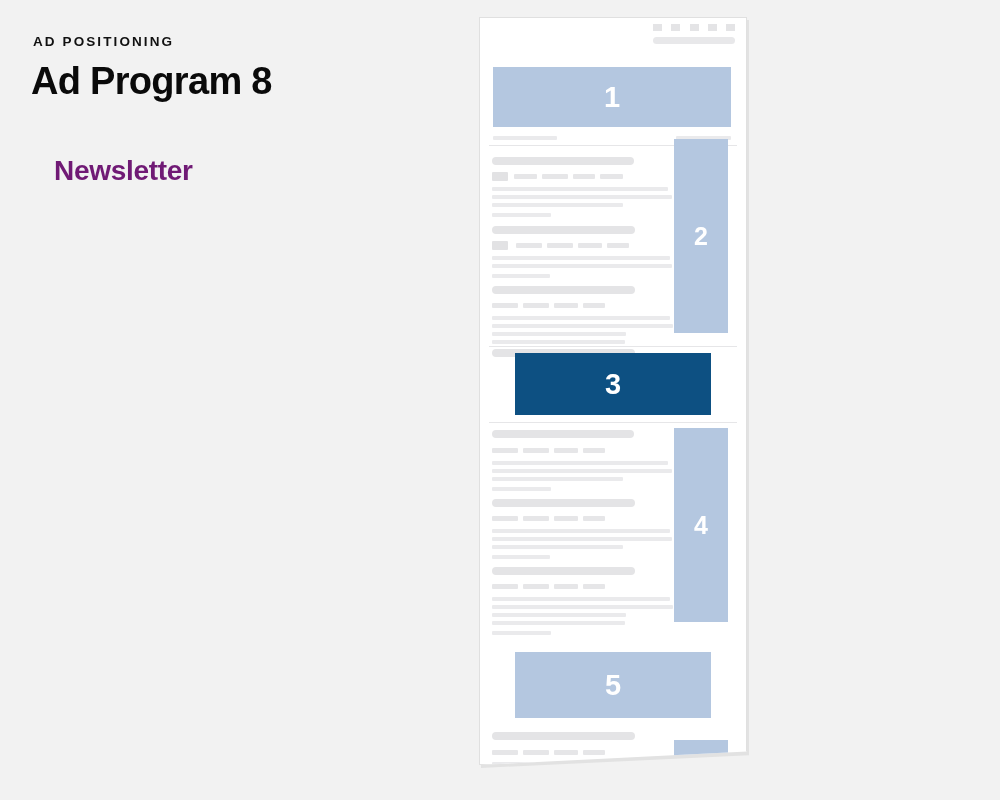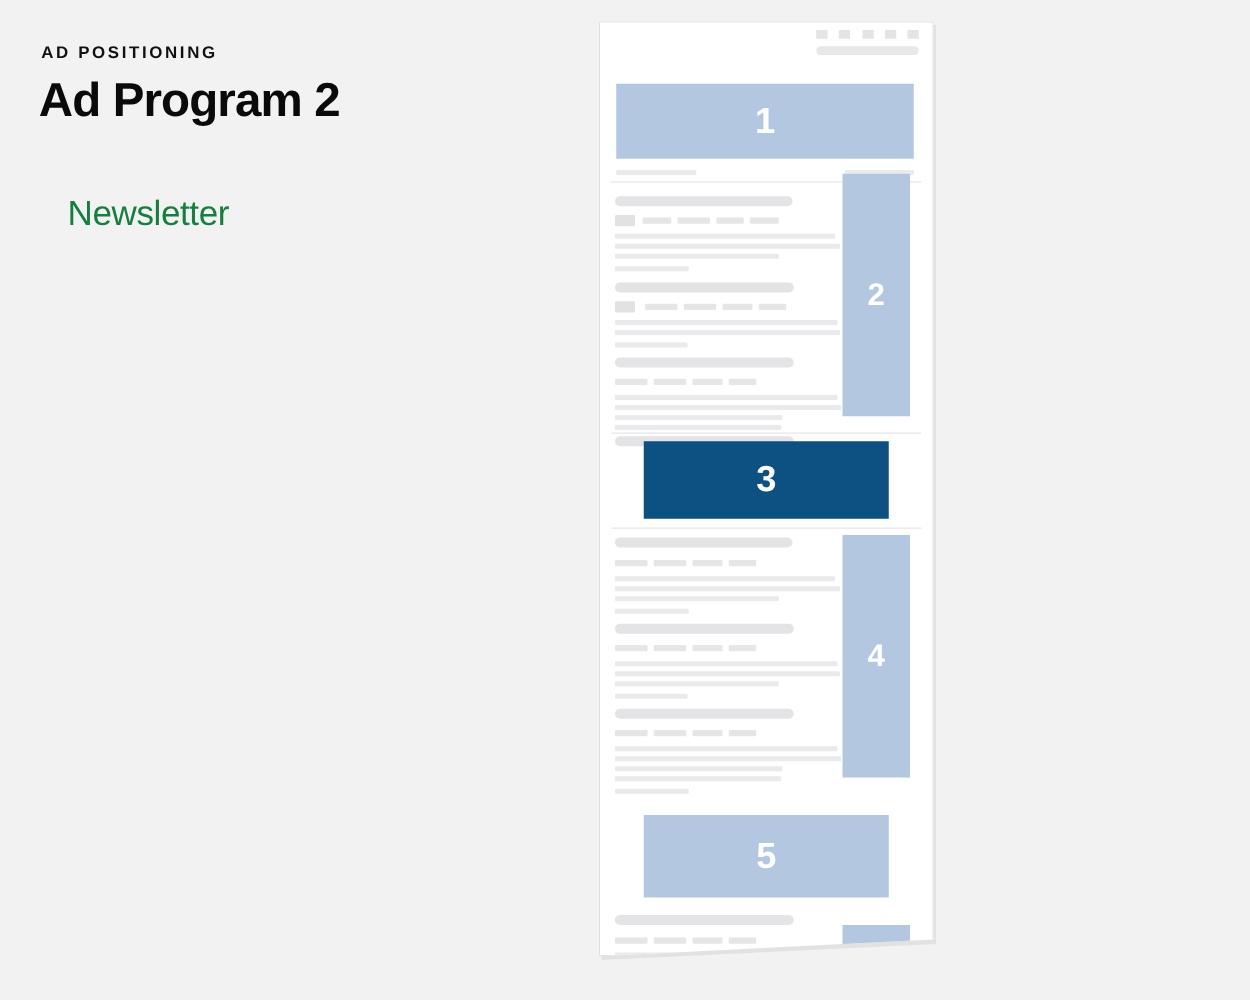--- a/index.html
+++ b/index.html
@@ -42,23 +42,23 @@
     letter-spacing: -0.7px;
     color: #0a0a0a;
     line-height: 48px;
     white-space: nowrap;
   }
   .subhead {
     position: absolute;
     left: 54px;
     top: 152px;
     font-size: 28px;
-    font-weight: normal;
+    font-weight: bold;
     letter-spacing: -0.3px;
-    color: #15803d;
+    color: #701a75;
     line-height: 37px;
   }
   .subhead .sub-line { display: block; }
 
   
   .mock-wrap {
     position: absolute;
     left: 479px;
     top: 17px;
     width: 270px;
@@ -147,21 +147,21 @@
   .sk-head { height: 8px; border-radius: 4px; background: #e4e4e6; }
   .sk-line { height: 4px; border-radius: 1px; }
   .sk-chip { height: 5px; border-radius: 1px; background: #e6e6e8; }
   .sk-tag  { height: 9px; width: 16px; border-radius: 1px; background: #e2e2e4; }
 </style>
 </head>
 <body>
 
 <div class="left-col">
   <div class="eyebrow">AD POSITIONING</div>
-  <div class="headline">Ad Program 2</div>
+  <div class="headline">Ad Program 8</div>
   <div class="subhead">
     <span class="sub-line">Newsletter</span>
   </div>
 </div>
 
 <div class="mock-wrap">
   <div class="mock-shadow"></div>
 
   <div class="mock-page">
 

